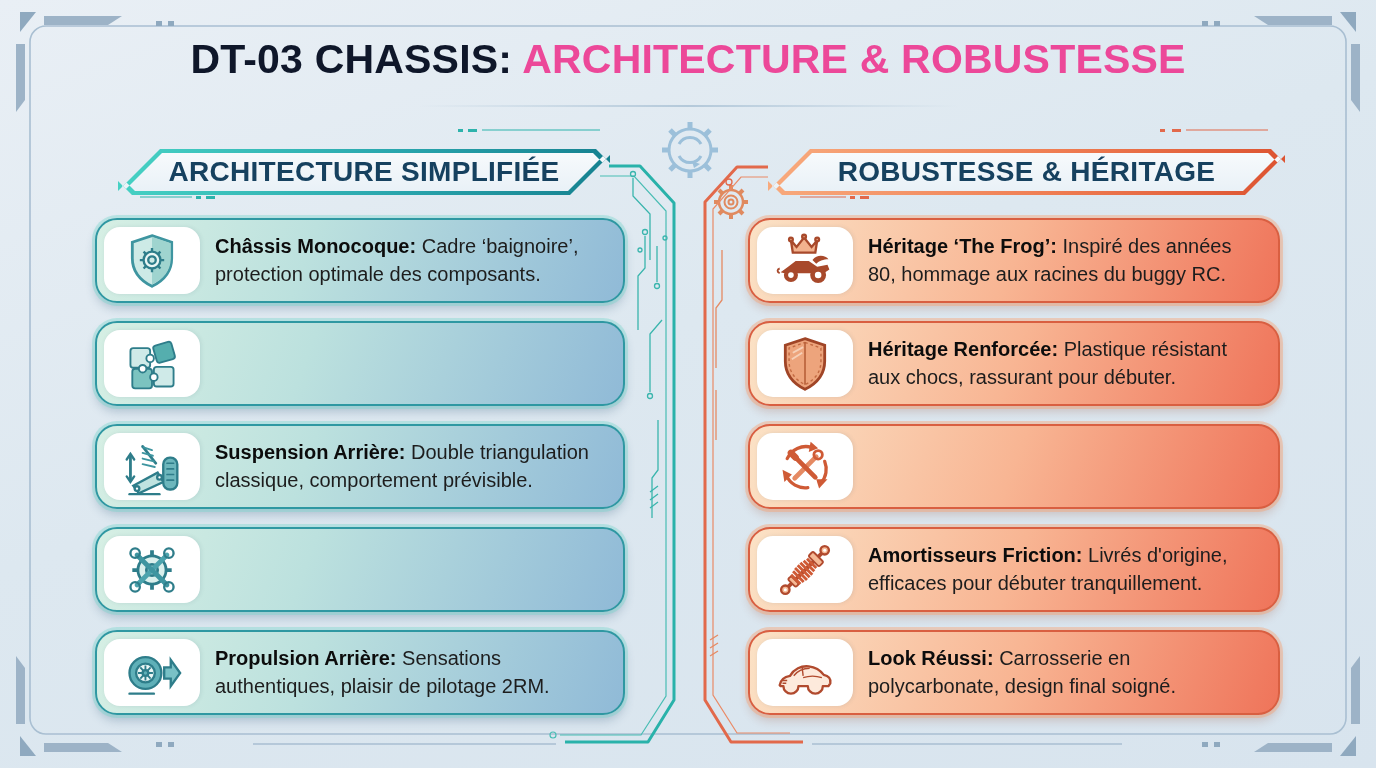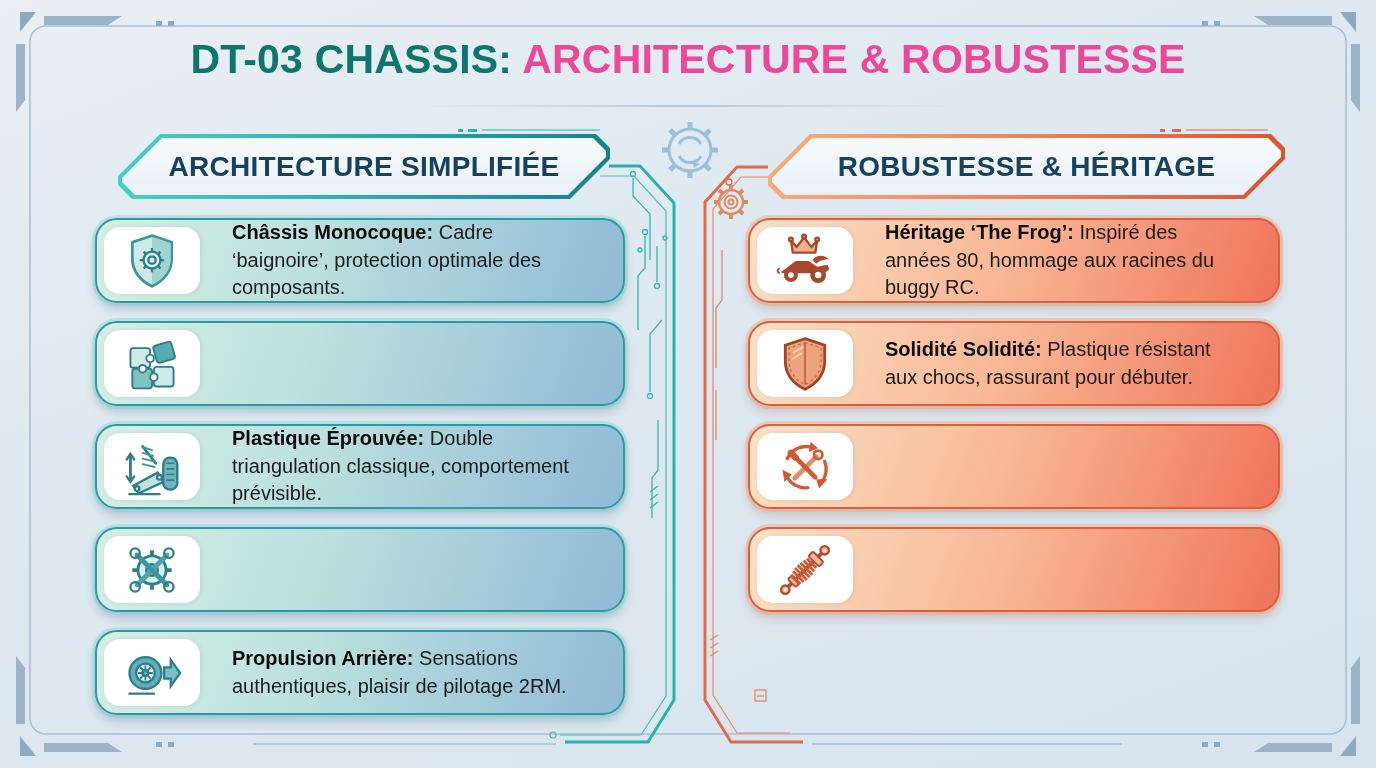--- a/index.html
+++ b/index.html
@@ -5,27 +5,27 @@
   html,body{margin:0;padding:0;}
   body{
     width:1376px;height:768px;position:relative;overflow:hidden;
     font-family:"Liberation Sans","DejaVu Sans",sans-serif;
     background:linear-gradient(160deg,#e9eff5 0%,#dde8f0 45%,#d8e4ee 100%);
   }
   .decor{position:absolute;inset:0;z-index:1;pointer-events:none;}
   
   .title{position:absolute;top:36px;left:0;width:100%;text-align:center;z-index:2;
     font-size:41px;font-weight:800;letter-spacing:.2px;white-space:nowrap;}
-  .title .t1{color:#0f766e;}
+  .title .t1{color:#0f172a;}
   .title .t2{color:#ec4899;font-weight:700;}
   .title-rule{position:absolute;top:105px;left:50%;transform:translateX(-50%);
     width:540px;height:2px;z-index:2;
     background:linear-gradient(90deg,rgba(185,203,220,0),#b4c9da,rgba(185,203,220,0));}
   
-  .badge{position:absolute;top:134px;height:65px;z-index:3;
+  .badge{position:absolute;top:149px;height:46px;z-index:3;
     clip-path:polygon(42px 0,calc(100% - 14px) 0,100% 14px,100% calc(100% - 40px),
       calc(100% - 40px) 100%,14px 100%,0 calc(100% - 14px),0 42px);}
   .badge-left{left:118px;width:492px;background:linear-gradient(100deg,#47d2c4 0%,#2aa7ae 55%,#15808f 100%);}
   .badge-right{left:768px;width:517px;background:linear-gradient(100deg,#f8ab7e 0%,#ef7d52 55%,#dc5230 100%);text-decoration:underline;}
   .badge-inner{position:absolute;inset:4px;background:linear-gradient(#f7fafc,#e9f1f7);
     display:flex;align-items:center;justify-content:center;
     clip-path:polygon(40px 0,calc(100% - 13px) 0,100% 13px,100% calc(100% - 38px),
       calc(100% - 38px) 100%,13px 100%,0 calc(100% - 13px),0 40px);}
   .badge-inner span{font-size:28px;font-weight:800;color:#16415f;letter-spacing:.3px;}
   
@@ -36,21 +36,21 @@
     display:flex;align-items:center;padding:6px 14px 6px 118px;}
   .card-teal{border:2.5px solid #2f98a2;
     background:linear-gradient(110deg,#d6efe4 0%,#bce1de 40%,#90bad7 100%);
     box-shadow:0 0 0 3px rgba(122,214,206,.40),0 6px 10px rgba(45,85,120,.25);}
   .card-orange{border:2.5px solid #d95f41;
     background:linear-gradient(110deg,#fbe2c6 0%,#f8b593 50%,#ef745a 100%);
     box-shadow:0 0 0 3px rgba(247,166,122,.45),0 6px 10px rgba(150,70,40,.22);justify-content:center;}
   .icon-tile{position:absolute;left:7px;top:7px;bottom:7px;width:96px;background:#fff;
     border-radius:16px;display:flex;align-items:center;justify-content:center;
     box-shadow:1px 0 4px rgba(60,90,110,.12);}
-  .card p{margin:17px;font-size:20px;line-height:1.38;color:#1d1d1d;}
+  .card p{margin:0;font-size:20px;line-height:1.38;color:#1d1d1d;}
   .card b{font-weight:800;color:#0c0c0c;}
 </style>
 </head>
 <body>
 
 <svg class="decor" width="1376" height="768" viewBox="0 0 1376 768">
 
   <rect x="30" y="26" width="1316" height="708" rx="16" fill="none" stroke="#a9bfd2" stroke-width="1.6"></rect>
 
   <path d="M20 12 L36 12 L20 32 Z" fill="#8fa9bf"></path>
@@ -205,21 +205,21 @@
           <path d="M23 11 l9 3 m-10 3 l11 3 m-11 3 l12 3 m-12 3 l13 3" stroke="#3e95a0" stroke-width="2"></path>
           <path d="M12 52 L38 38 L44 48 L18 60 Z" fill="#bfe3e0"></path>
           <circle cx="16" cy="55" r="2.5" fill="#fff"></circle>
           <circle cx="40" cy="43" r="2.5" fill="#fff"></circle>
           <rect x="44" y="22" width="15" height="34" rx="7" fill="#6cb6bc"></rect>
           <path d="M48 28 h7 M48 34 h7 M48 40 h7 M48 46 h7" stroke-width="1.8"></path>
           <path d="M8 61 H40"></path>
         </g>
       </svg>
     </div>
-    <p><b>Plastique Éprouvée:</b>
+    <p><b>Suspension Arrière:</b>
        <span>Double triangulation classique, comportement prévisible.</span></p>
   </div>
 
   <div class="card card-teal">
     <div class="icon-tile">
       <svg width="60" height="60" viewBox="0 0 64 64">
         <g stroke="#2e7d8a" fill="none" stroke-width="3">
           <circle cx="32" cy="32" r="15" fill="#d9efec"></circle>
           <path d="M32 11 V17 M32 47 V53 M11 32 H17 M47 32 H53 M17 17 l5 5 M47 47 l-5 -5 M17 47 l5 -5 M47 17 l-5 5" stroke-width="4"></path>
           <circle cx="32" cy="32" r="6" fill="#ffffff"></circle>
@@ -281,21 +281,21 @@
 
   <div class="card card-orange">
     <div class="icon-tile">
       <svg width="60" height="60" viewBox="0 0 64 64">
         <path d="M32 5 L53 12 V29 C53 44 44 53 32 59 C20 53 11 44 11 29 V12 Z" fill="#eda47c" stroke="#a04527" stroke-width="3"></path>
         <path d="M32 9 L49 15 V29 C49 41 42 49 32 54 C22 49 15 41 15 29 V15 Z" fill="none" stroke="#c36a42" stroke-width="1.5" stroke-dasharray="3 3"></path>
         <path d="M32 9 V54" stroke="#b05630" stroke-width="1.5"></path>
         <path d="M19 20 L30 14 M18 27 L29 20" stroke="#f8d8c2" stroke-width="2" opacity=".85"></path>
       </svg>
     </div>
-    <p><b>Solidité Solidité:</b>
+    <p><b>Héritage Renforcée:</b>
        <span>Plastique résistant aux chocs, rassurant pour débuter.</span></p>
   </div>
 
   <div class="card card-orange">
     <div class="icon-tile">
       <svg width="60" height="60" viewBox="0 0 64 64">
         <g fill="none" stroke="#cf5a35" stroke-width="3.5" stroke-linecap="round">
           <path d="M13 23 A22 22 0 0 1 39 11"></path>
           <path d="M53 26 A22 22 0 0 1 49 49"></path>
           <path d="M35 54 A22 22 0 0 1 12 41"></path>
@@ -319,16 +319,30 @@
           <rect x="12" y="26" width="5" height="12" rx="2" fill="#f6b995" stroke="#b14a2e" stroke-width="2"></rect>
           <rect x="45" y="24" width="7" height="16" rx="2" fill="#f6b995" stroke="#b14a2e" stroke-width="2"></rect>
           <path d="M18 25 v14 m4 -15 v16 m4 -17 v18 m4 -18 v18 m4 -18 v18 m4 -17 v16 m4 -15 v14" stroke="#cf5a35" stroke-width="3" fill="none"></path>
         </g>
         <circle cx="11" cy="53" r="4.5" fill="#f6b995" stroke="#b14a2e" stroke-width="2.5"></circle>
         <circle cx="11" cy="53" r="1.6" fill="#ffffff"></circle>
         <circle cx="53" cy="11" r="4.5" fill="#f6b995" stroke="#b14a2e" stroke-width="2.5"></circle>
         <circle cx="53" cy="11" r="1.6" fill="#ffffff"></circle>
       </svg>
     </div>
-  </div>
-
+    <p><b>Amortisseurs Friction:</b>
+       <span>Livrés d'origine, efficaces pour débuter tranquillement.</span></p>
+  </div>
+
+  <div class="card card-orange">
+    <div class="icon-tile">
+      <svg width="60" height="60" viewBox="0 0 64 64">
+        <path d="M5 45 C6 39 10 36 16 35 C20 28 28 24 36 25 C44 26 49 30 52 34 C57 35 60 38 59 43 L57 46 H51 A8 8 0 0 1 35 46 H25 A8 8 0 0 1 9 46 H6 Z" fill="#fdeadc" stroke="#b14a2e" stroke-width="2.5" stroke-linejoin="round"></path>
+        <path d="M20 35 C24 30 30 27 37 27 M30 35 L29 26" fill="none" stroke="#b14a2e" stroke-width="1.5"></path>
+        <path d="M30 37 C36 35 44 35 50 37" fill="none" stroke="#b14a2e" stroke-width="1.5"></path>
+        <path d="M8 40 h5 M8 43 h4" stroke="#b14a2e" stroke-width="1.5"></path>
+      </svg>
+    </div>
+    <p><b>Look Réussi:</b>
+       <span>Carrosserie en polycarbonate, design final soigné.</span></p>
+  </div>
 
 </div>
 
 </body></html>

